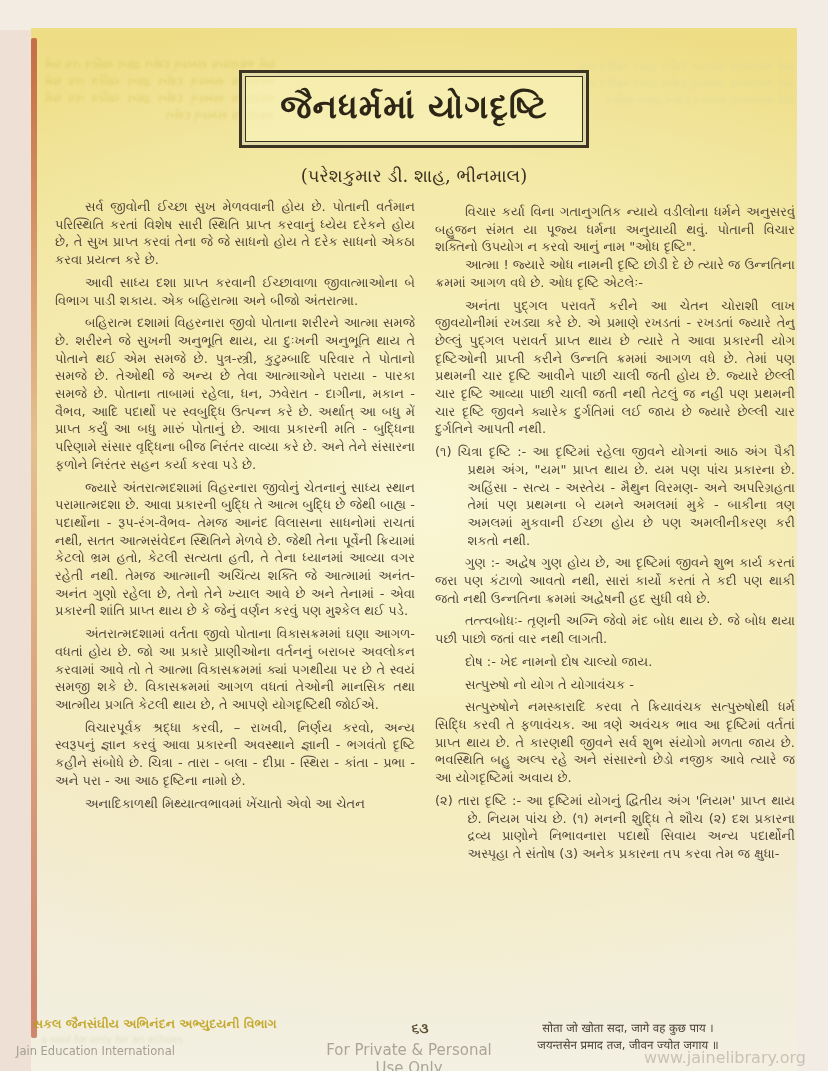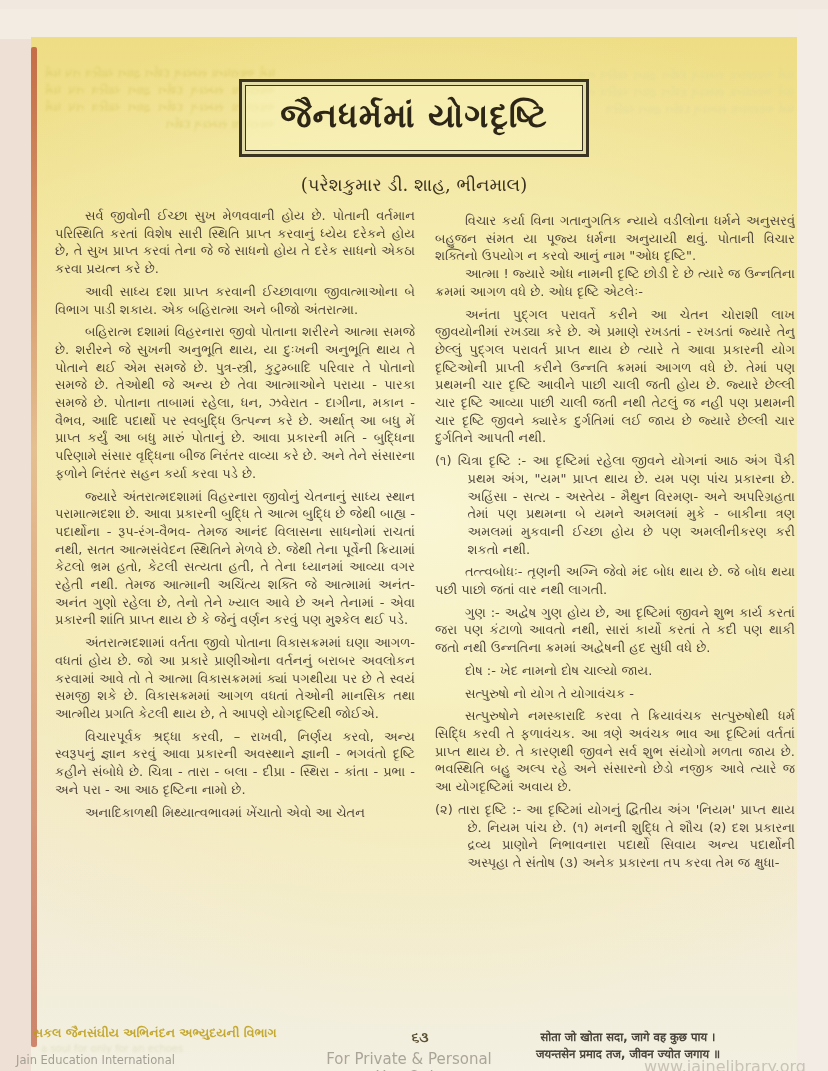--- a/index.html
+++ b/index.html
@@ -1,21 +1,21 @@
 <!DOCTYPE html>
 <html><head>
 <meta charset="utf-8">
 <style>
   html,body{margin:0;padding:0;}
   body{
     width:828px;height:1071px;position:relative;overflow:hidden;
     background:#f1e9e0;
     font-family:"DejaVu Sans", sans-serif;
   }
-  .stage{position:absolute;inset:0;margin-top:9px;}
+  .stage{position:absolute;inset:0;}
   
   .margin-top{position:absolute;left:0;top:0;width:828px;height:30px;background:#f3ece3;}
   .margin-right{position:absolute;right:0;top:0;width:31px;height:1071px;background:#f3ece4;}
   .margin-left{position:absolute;left:0;top:0;width:31px;height:1071px;background:#eee0d4;}
   
   .page{
     position:absolute;left:31px;top:28px;width:766px;height:1043px;
     background:
       radial-gradient(ellipse 620px 520px at 52% 46%, rgba(250,247,215,.95) 0%, rgba(246,238,182,.85) 45%, rgba(240,224,125,.0) 100%),
       linear-gradient(180deg,#eedd84 0%, #f1e49a 18%, #f3ead2 78%, #f2eedc 92%, #f4f0e2 100%),
@@ -81,21 +81,21 @@
   .publisher{
     position:absolute;left:16px;top:1044px;
     font-size:11.5px;color:#a39e93;
   }
   .usage{
     position:absolute;left:319px;top:1041px;width:180px;text-align:center;
     font-size:15px;color:#aaa598;
   }
   .couplet{
     position:absolute;right:40px;top:1020px;width:320px;text-align:center;
-    font-size:11.5px;line-height:17px;color:#494339;font-weight:bold;
+    font-size:11.5px;line-height:17px;color:#494339;font-weight:normal;
   }
   .watermark{
     position:absolute;right:22px;top:1048px;
     font-size:16px;color:#c9c3b6;
   }
 </style>
 </head>
 <body>
 
 <div class="stage">
@@ -124,22 +124,22 @@
         <p class="para">જ્યારે અંતરાત્મદશામાં વિહરનારા જીવોનું ચેતનાનું સાધ્ય સ્થાન પરામાત્મદશા છે. આવા પ્રકારની બુદ્ધિ તે આત્મ બુદ્ધિ છે જેથી બાહ્ય - પદાર્થોના - રૂપ-રંગ-વૈભવ- તેમજ આનંદ વિલાસના સાધનોમાં રાચતાં નથી, સતત આત્મસંવેદન સ્થિતિને મેળવે છે. જેથી તેના પૂર્વેની ક્રિયામાં કેટલો ભ્રમ હતો, કેટલી સત્યતા હતી, તે તેના ધ્યાનમાં આવ્યા વગર રહેતી નથી. તેમજ આત્માની અચિંત્ય શક્તિ જે આત્મામાં અનંત-અનંત ગુણો રહેલા છે, તેનો તેને ખ્યાલ આવે છે અને તેનામાં - એવા પ્રકારની શાંતિ પ્રાપ્ત થાય છે કે જેનું વર્ણન કરવું પણ મુશ્કેલ થઈ પડે.</p>
         <p class="para">અંતરાત્મદશામાં વર્તતા જીવો પોતાના વિકાસક્રમમાં ઘણા આગળ-વધતાં હોય છે. જો આ પ્રકારે પ્રાણીઓના વર્તનનું બરાબર અવલોકન કરવામાં આવે તો તે આત્મા વિકાસક્રમમાં ક્યાં પગથીયા પર છે તે સ્વયં સમજી શકે છે. વિકાસક્રમમાં આગળ વધતાં તેઓની માનસિક તથા આત્મીય પ્રગતિ કેટલી થાય છે, તે આપણે યોગદૃષ્ટિથી જોઈએ.</p>
         <p class="para">વિચારપૂર્વક શ્રદ્ધા કરવી, – રાખવી, નિર્ણય કરવો, અન્ય સ્વરૂપનું જ્ઞાન કરવું આવા પ્રકારની અવસ્થાને જ્ઞાની - ભગવંતો દૃષ્ટિ કહીને સંબોધે છે. ચિત્રા - તારા - બલા - દીપ્રા - સ્થિરા - કાંતા - પ્રભા - અને પરા - આ આઠ દૃષ્ટિના નામો છે.</p>
         <p class="para">અનાદિકાળથી મિથ્યાત્વભાવમાં ખેંચાતો એવો આ ચેતન</p>
       </div>
       <div class="col">
         <p class="para">વિચાર કર્યા વિના ગતાનુગતિક ન્યાયે વડીલોના ધર્મને અનુસરવું બહુજન સંમત યા પૂજ્ય ધર્મના અનુયાયી થવું. પોતાની વિચાર શક્તિનો ઉપયોગ ન કરવો આનું નામ "ઓધ દૃષ્ટિ".</p>
         <p class="para first">આત્મા ! જ્યારે ઓધ નામની દૃષ્ટિ છોડી દે છે ત્યારે જ ઉન્નતિના ક્રમમાં આગળ વધે છે. ઓધ દૃષ્ટિ એટલેઃ-</p>
         <p class="para">અનંતા પુદ્ગલ પરાવર્તે કરીને આ ચેતન ચોરાશી લાખ જીવયોનીમાં રખડ્યા કરે છે. એ પ્રમાણે રખડતાં - રખડતાં જ્યારે તેનુ છેલ્લું પુદ્ગલ પરાવર્ત પ્રાપ્ત થાય છે ત્યારે તે આવા પ્રકારની યોગ દૃષ્ટિઓની પ્રાપ્તી કરીને ઉન્નતિ ક્રમમાં આગળ વધે છે. તેમાં પણ પ્રથમની ચાર દૃષ્ટિ આવીને પાછી ચાલી જતી હોય છે. જ્યારે છેલ્લી ચાર દૃષ્ટિ આવ્યા પાછી ચાલી જતી નથી તેટલું જ નહી પણ પ્રથમની ચાર દૃષ્ટિ જીવને ક્યારેક દુર્ગતિમાં લઈ જાય છે જ્યારે છેલ્લી ચાર દુર્ગતિને આપતી નથી.</p>
         <p class="para hang">(૧) ચિત્રા દૃષ્ટિ :- આ દૃષ્ટિમાં રહેલા જીવને યોગનાં આઠ અંગ પૈકી પ્રથમ અંગ, "યમ" પ્રાપ્ત થાય છે. યમ પણ પાંચ પ્રકારના છે. અહિંસા - સત્ય - અસ્તેય - મૈથુન વિરમણ- અને અપરિગ્રહતા તેમાં પણ પ્રથમના બે યમને અમલમાં મુકે - બાકીના ત્રણ અમલમાં મુકવાની ઈચ્છા હોય છે પણ અમલીનીકરણ કરી શકતો નથી.</p>
+        <p class="para">ગુણ :- અદ્વેષ ગુણ હોય છે, આ દૃષ્ટિમાં જીવને શુભ કાર્ય કરતાં જરા પણ કંટાળો આવતો નથી, સારાં કાર્યો કરતાં તે કદી પણ થાકી જતો નથી ઉન્નતિના ક્રમમાં અદ્વેષની હદ સુધી વધે છે.</p>
         <p class="para">તત્ત્વબોધઃ- તૃણની અગ્નિ જેવો મંદ બોધ થાય છે. જે બોધ થયા પછી પાછો જતાં વાર નથી લાગતી.</p>
-        <p class="para">ગુણ :- અદ્વેષ ગુણ હોય છે, આ દૃષ્ટિમાં જીવને શુભ કાર્ય કરતાં જરા પણ કંટાળો આવતો નથી, સારાં કાર્યો કરતાં તે કદી પણ થાકી જતો નથી ઉન્નતિના ક્રમમાં અદ્વેષની હદ સુધી વધે છે.</p>
         <p class="para">દોષ :- ખેદ નામનો દોષ ચાલ્યો જાય.</p>
         <p class="para">સત્પુરુષો નો યોગ તે યોગાવંચક -</p>
         <p class="para">સત્પુરુષોને નમસ્કારાદિ કરવા તે ક્રિયાવંચક સત્પુરુષોથી ધર્મ સિદ્ધિ કરવી તે ફળાવંચક. આ ત્રણે અવંચક ભાવ આ દૃષ્ટિમાં વર્તતાં પ્રાપ્ત થાય છે. તે કારણથી જીવને સર્વ શુભ સંયોગો મળતા જાય છે. ભવસ્થિતિ બહુ અલ્પ રહે અને સંસારનો છેડો નજીક આવે ત્યારે જ આ યોગદૃષ્ટિમાં અવાય છે.</p>
         <p class="para hang">(૨) તારા દૃષ્ટિ :- આ દૃષ્ટિમાં યોગનું દ્વિતીય અંગ 'નિયમ' પ્રાપ્ત થાય છે. નિયમ પાંચ છે. (૧) મનની શુદ્ધિ તે શૌચ (૨) દશ પ્રકારના દ્રવ્ય પ્રાણોને નિભાવનારા પદાર્થો સિવાય અન્ય પદાર્થોની અસ્પૃહા તે સંતોષ (૩) અનેક પ્રકારના તપ કરવા તેમ જ ક્ષુધા-</p>
       </div>
     </div>
 
     <div class="stamp">સકલ જૈનસંઘીય અભિનંદન અભ્યુદયની વિભાગ</div>
     <div class="stamp2">a soul for only for an echoes</div>
   </div>

